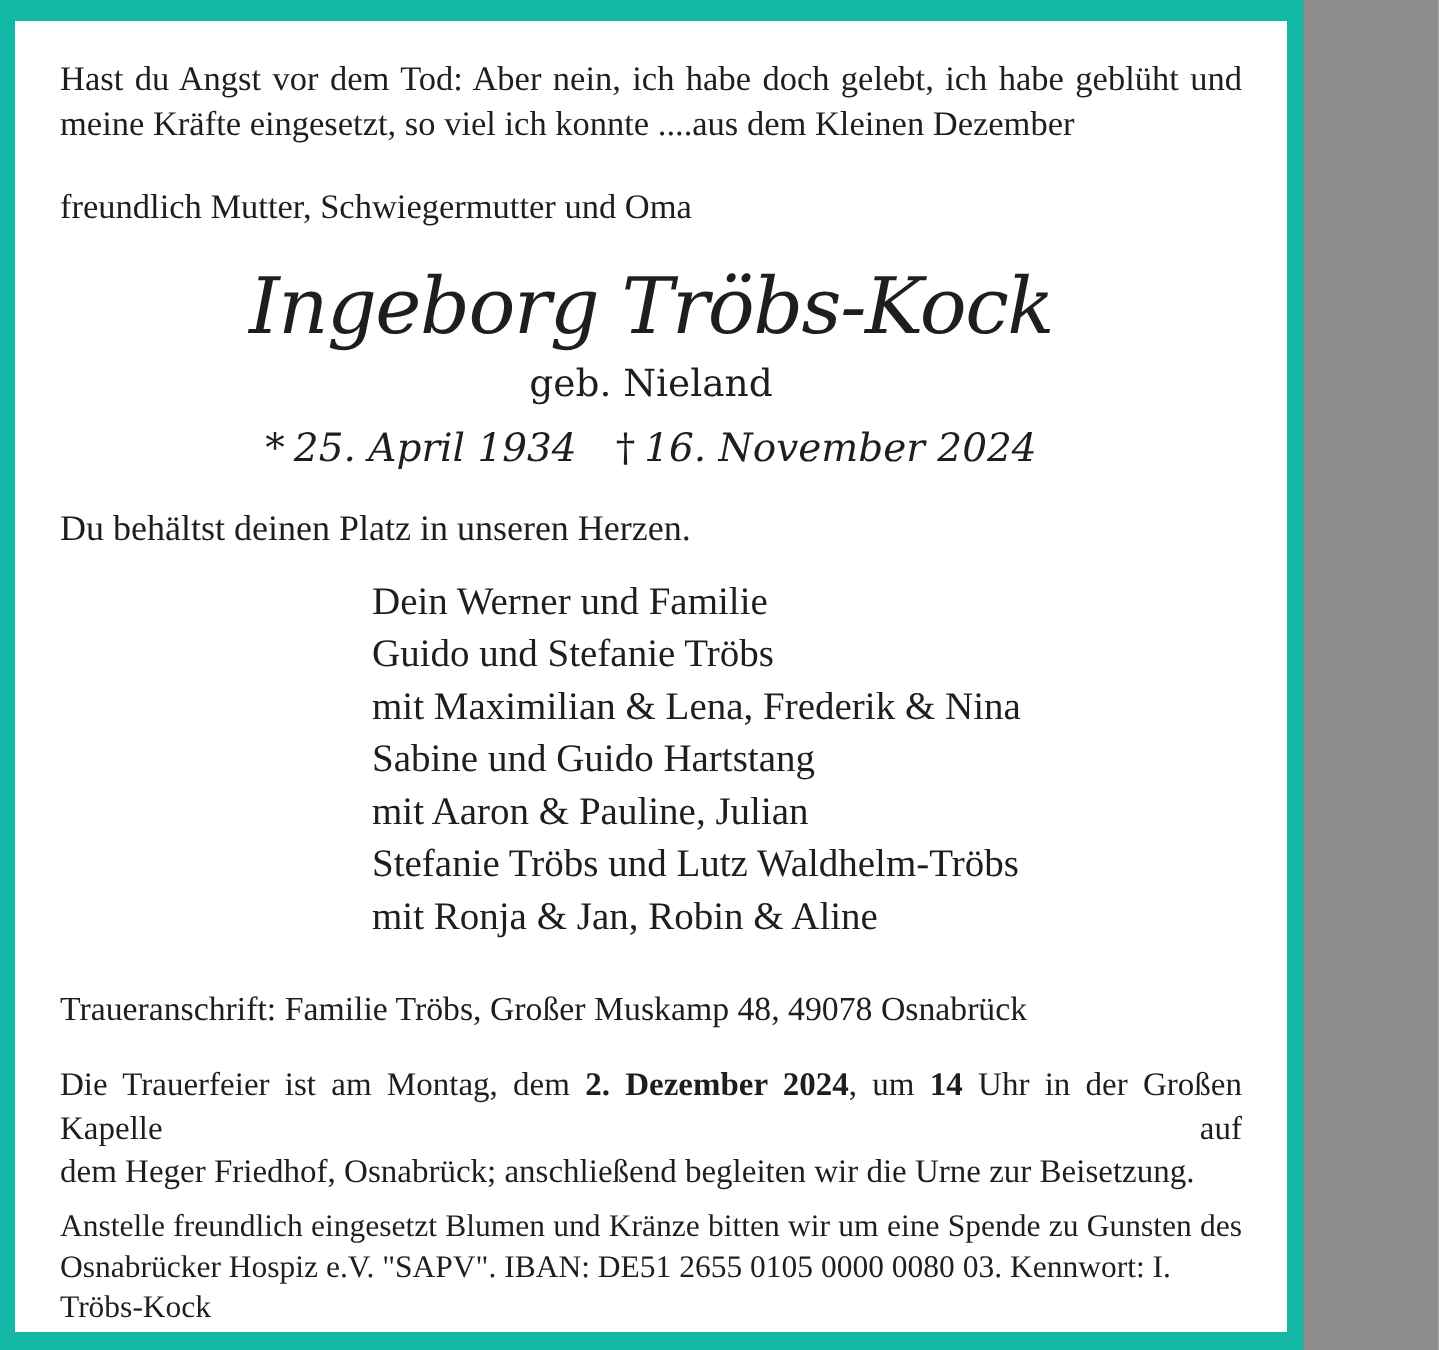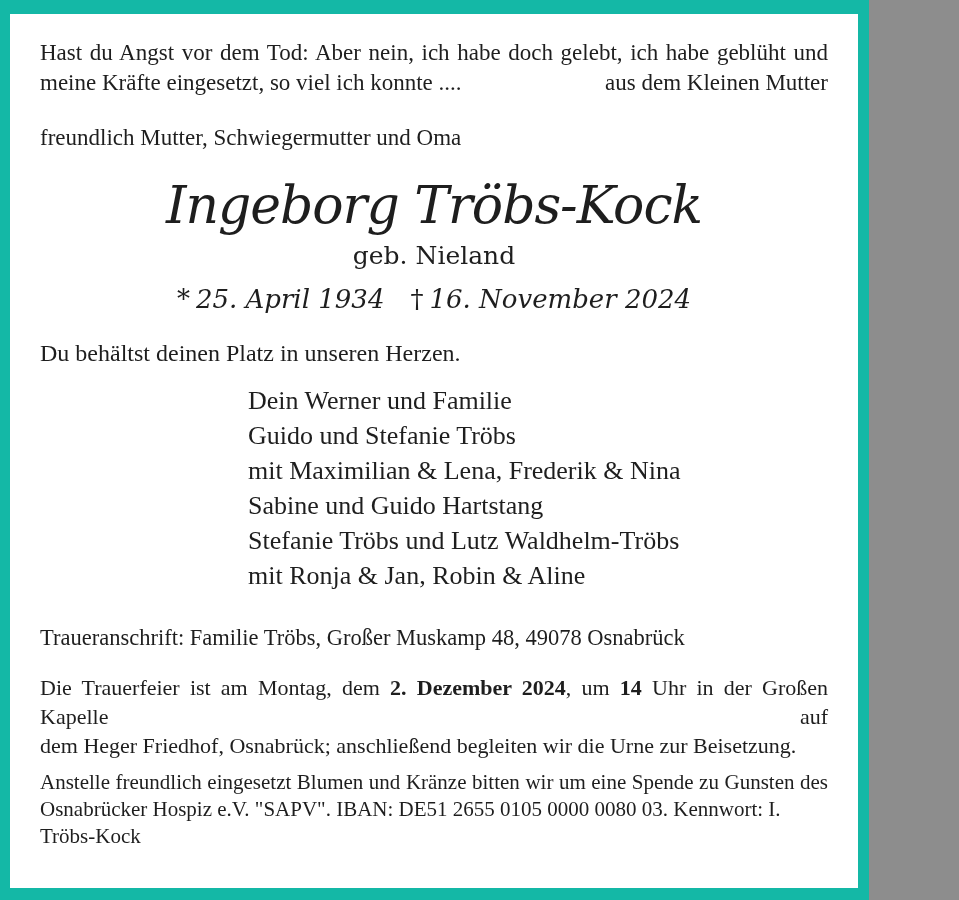--- a/index.html
+++ b/index.html
@@ -34,21 +34,21 @@
   .jline {
     text-align: justify;
     text-align-last: justify;
     white-space: normal;
   }
   .lline { text-align: left; }
 
   .quote { font-size: 23px; line-height: 30px; }
   .quote-line2 {
     display: flex;
-    justify-content: space-between;
+    justify-content: flex-start;
     align-items: baseline;
   }
 
   .intro { font-size: 23px; line-height: 30px; margin-top: 25px; }
 
   .name-block { text-align: center; }
   .deceased-name {
     margin-top: 17px;
     font-family: "DejaVu Serif", serif;
     font-style: italic;
@@ -102,21 +102,21 @@
 <body>
 
 <div class="frame">
   <div class="sheet">
     <div class="content">
 
       <div class="quote">
         <div class="jline">Hast du Angst vor dem Tod: Aber nein, ich habe doch gelebt, ich habe geblüht und</div>
         <div class="quote-line2">
           <span>meine Kräfte eingesetzt, so viel ich konnte ....</span>
-          <span>aus dem Kleinen Mutter</span>
+          <span>aus dem Kleinen Dezember</span>
         </div>
       </div>
 
       <div class="intro">
         <div class="lline">freundlich Mutter, Schwiegermutter und Oma</div>
       </div>
 
       <div class="name-block">
         <div class="deceased-name">Ingeborg Tröbs-Kock</div>
         <div class="maiden-name">geb. Nieland</div>
@@ -125,20 +125,21 @@
         </div>
       </div>
 
       <div class="keepsake">Du behältst deinen Platz in unseren Herzen.</div>
 
       <ul class="family-list">
         <li>Dein Werner und Familie</li>
         <li>Guido und Stefanie Tröbs</li>
         <li>mit Maximilian &amp; Lena, Frederik &amp; Nina</li>
         <li>Sabine und Guido Hartstang</li>
+        <li>mit Aaron &amp; Pauline, Julian</li>
         <li>Stefanie Tröbs und Lutz Waldhelm-Tröbs</li>
         <li>mit Ronja &amp; Jan, Robin &amp; Aline</li>
       </ul>
 
       <div class="mourning-address lline">Traueranschrift: Familie Tröbs, Großer Muskamp 48, 49078 Osnabrück</div>
 
       <div class="funeral">
         <div class="jline"><span>Die Trauerfeier ist am Montag, dem </span><span class="emph">2. Dezember 2024</span><span>, um </span><span class="emph">14</span><span> Uhr in der Großen Kapelle auf</span></div>
         <div class="lline">dem Heger Friedhof, Osnabrück; anschließend begleiten wir die Urne zur Beisetzung.</div>
       </div>

